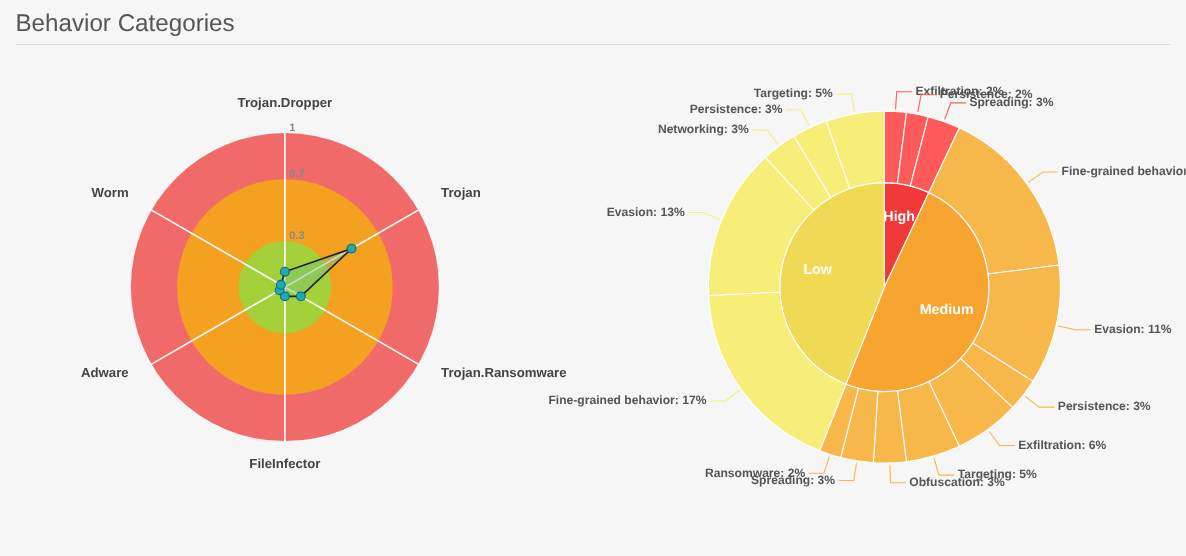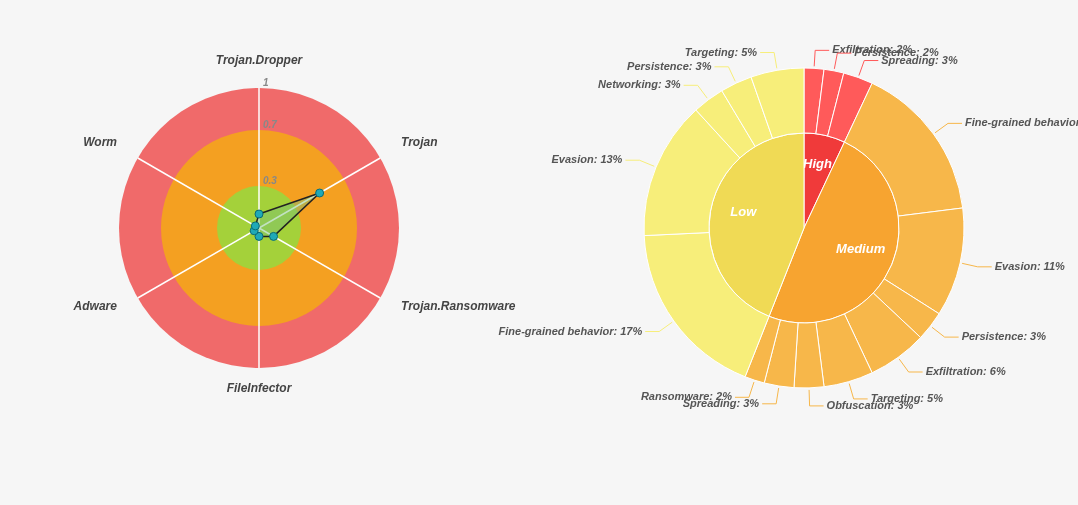--- a/index.html
+++ b/index.html
@@ -1,29 +1,30 @@
 <!DOCTYPE html>
 <html><head>
 <meta charset="utf-8">
 <style>
   * { box-sizing: border-box; }
   html, body { margin: 0; padding: 0; background: #f6f6f6; font-family: "Segoe UI", "Helvetica Neue", Arial, sans-serif; color: #444; }
   .page { width: 1078px; height: 505px; padding: 8px 14px 0 14px; }
   .hdr { font-size: 22px; font-weight: 400; color: #555; padding-bottom: 6px; border-bottom: 1px solid #ddd; }
-  .row { display: flex; gap: 20px; margin-top: 20px; font-style: italic; }
+  .row { display: flex; gap: 20px; margin-top: 20px; }
   .panel { flex: 1 1 0; position: relative; height: 420px; }
   svg { overflow: visible; display:block; }
   .tick { font-size: 10px; fill: #888; font-weight: 700; }
   .axislbl { font-size: 12px; font-weight: 700; fill: #444; }
   .arclbl { font-size: 11px; font-weight: 700; fill: #555; }
   .innerlbl { font-size: 13px; font-weight: 700; fill: #fff; }
 </style>
 </head>
 <body>
 <div class="page">
+  <div class="hdr">Behavior Categories</div>
   <div class="row">
     <div class="panel">
       <svg id="radarSvg" width="500" height="420">
           <circle cx="245" cy="200" r="140" fill="#f06a6a"></circle>
           <circle cx="245" cy="200" r="98" fill="#f4a021"></circle>
           <circle cx="245" cy="200" r="42" fill="#a4d13a"></circle>
           <line x1="245" y1="200" x2="245" y2="60" stroke="#fff" stroke-width="1.5"></line>
           <text x="245" y="36" text-anchor="middle" class="axislbl">Trojan.Dropper</text>
           <line x1="245" y1="200" x2="366.2435565298214" y2="130" stroke="#fff" stroke-width="1.5"></line>
           <text x="387.0281662206479" y="118" text-anchor="start" class="axislbl">Trojan</text>

